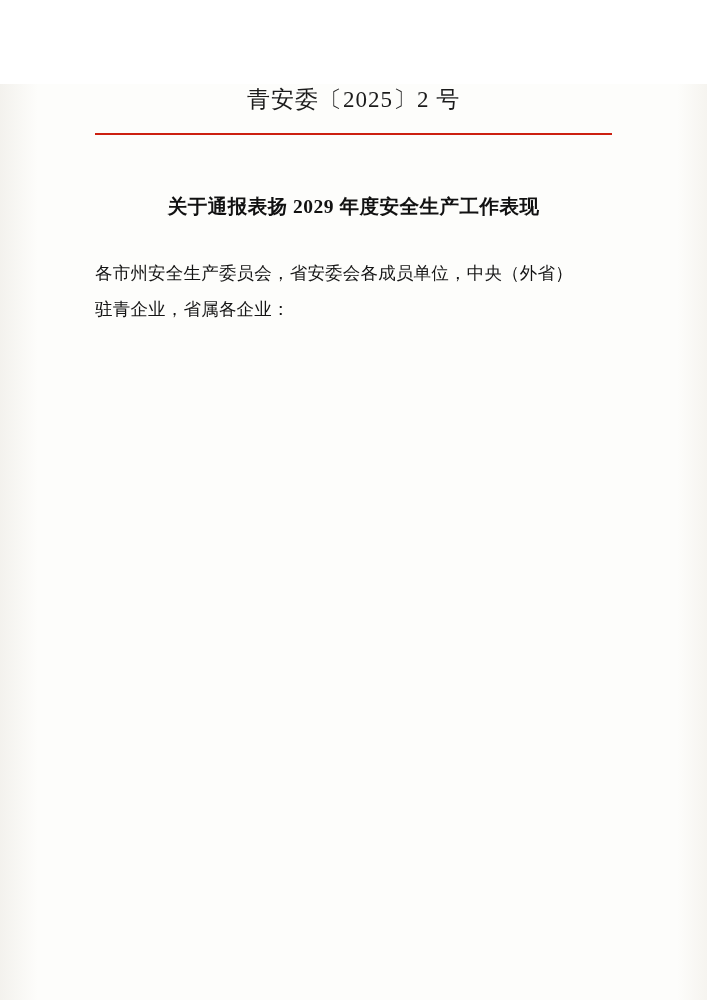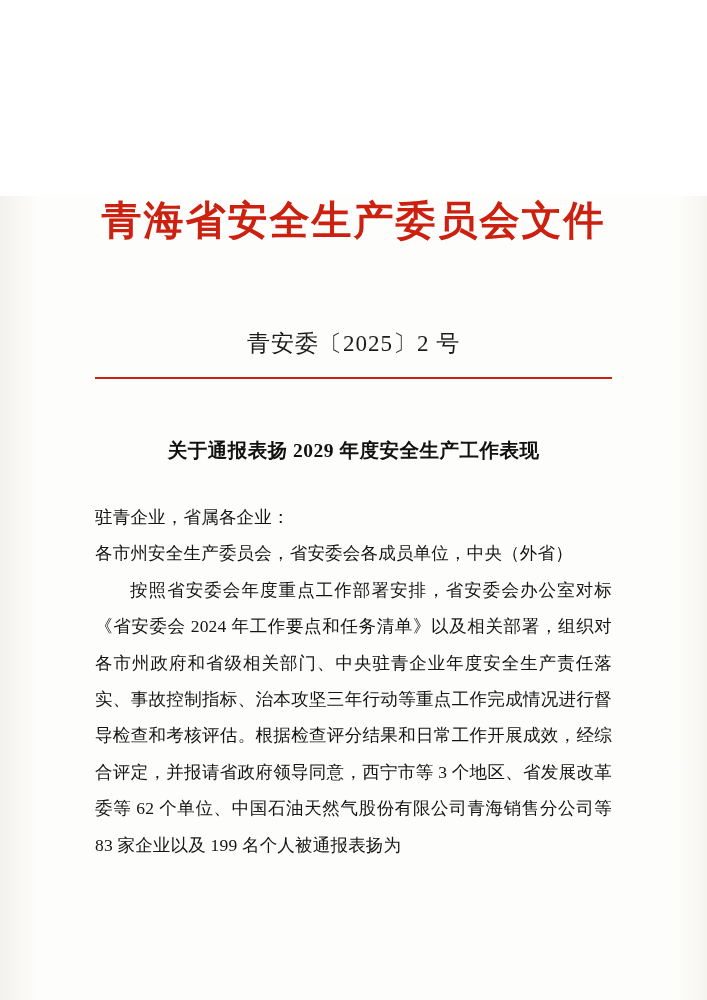--- a/index.html
+++ b/index.html
@@ -84,31 +84,29 @@
   }
   .body-text p { margin: 0; }
   .body-text p.indent { text-indent: 2em; }
 </style>
 </head>
 <body>
 
 <div class="page">
   <div class="content">
 
-    <div class="doc-title">青海省安全生产委员会文件</div>
 
     <div class="doc-number">青安委〔2025〕2 号</div>
 
     <div class="red-rule"></div>
 
     <div class="title-block">
       <div>关于通报表扬 2029 年度安全生产工作表现</div>
     </div>
 
     <div class="body-text">
+      <p>各市州安全生产委员会，省安委会各成员单位，中央（外省）</p>
       <p>驻青企业，省属各企业：</p>
-      <p>各市州安全生产委员会，省安委会各成员单位，中央（外省）</p>
-      <p class="indent">按照省安委会年度重点工作部署安排，省安委会办公室对标《省安委会 2024 年工作要点和任务清单》以及相关部署，组织对各市州政府和省级相关部门、中央驻青企业年度安全生产责任落实、事故控制指标、治本攻坚三年行动等重点工作完成情况进行督导检查和考核评估。根据检查评分结果和日常工作开展成效，经综合评定，并报请省政府领导同意，西宁市等 3 个地区、省发展改革委等 62 个单位、中国石油天然气股份有限公司青海销售分公司等 83 家企业以及 199 名个人被通报表扬为</p>
     </div>
 
   </div>
 
 </div>
 
 </body></html>

